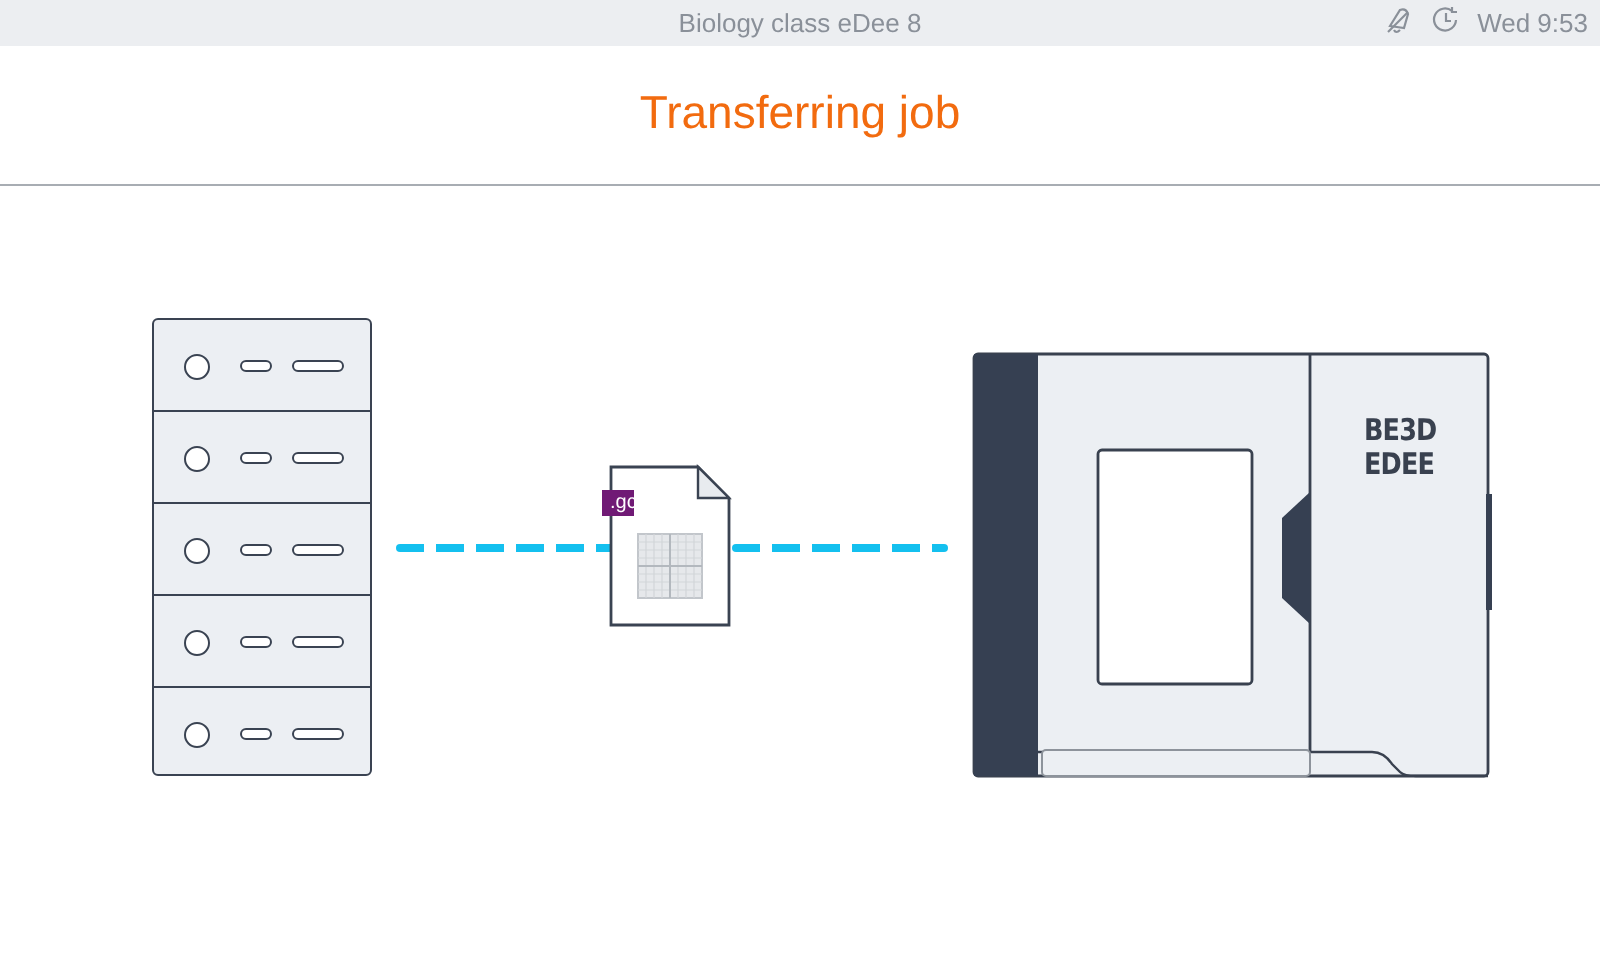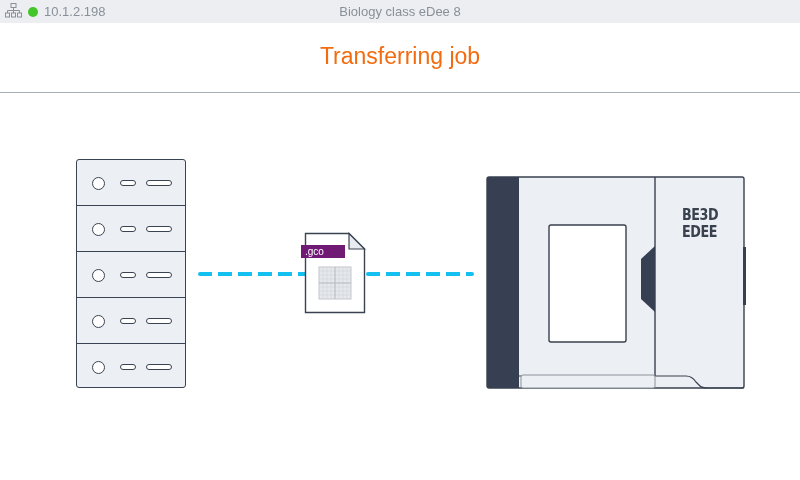--- a/index.html
+++ b/index.html
@@ -12,44 +12,50 @@
     .header { position:absolute; left:0; top:23px; width:800px; height:69px; border-bottom:1px solid #a8adb3; }
     .title { position:absolute; left:0; right:0; top:20px; text-align:center; color:#f26b0f; font-size:23px; }
     .server { position:absolute; left:76px; top:159px; width:110px; height:229px; border:1.5px solid #3a4352; border-radius:3px; background:#eceff3; box-sizing:border-box; }
     .srow { position:absolute; left:0; width:100%; height:46px; border-top:1.5px solid #3a4352; box-sizing:border-box; }
     .srow:first-child { border-top:none; }
     .circle { position:absolute; left:15px; top:50%; margin-top:-6px; width:11px; height:11px; border-radius:50%; border:1.3px solid #3a4352; background:#fff; }
     .pill1 { position:absolute; left:43px; top:50%; margin-top:-3px; width:14px; height:4px; border:1.3px solid #3a4352; border-radius:3px; background:#fff; }
     .pill2 { position:absolute; left:69px; top:50%; margin-top:-3px; width:24px; height:4px; border:1.3px solid #3a4352; border-radius:3px; background:#fff; }
     .dash { position:absolute; top:272px; height:4px; background-image:linear-gradient(to right, #14c0ef 0 14px, transparent 14px 20px); background-size:20px 4px; background-repeat:repeat-x; border-radius:2px; }
     .file { position:absolute; left:302px; top:232px; width:64px; height:82px; }
-    .gco { position:absolute; left:301px; top:245px; width:44px; height:13px; background:#701a75; color:#fff; font-size:10px; line-height:13px; padding-left:4px; box-sizing:border-box; }
+    .gco { position:absolute; left:301px; top:245px; width:16px; height:13px; background:#701a75; color:#fff; font-size:10px; line-height:13px; padding-left:4px; box-sizing:border-box; }
     .printer { position:absolute; left:486px; top:176px; width:260px; height:214px; }
     .brand { position:absolute; left:682px; top:207px; color:#39414f; font-family:"DejaVu Sans", sans-serif; font-weight:bold; font-size:15px; line-height:17px; letter-spacing:-0.5px; transform:scaleX(0.85); transform-origin:left top; }
   </style>
 </head>
 <body>
 
 <div class="statusbar">
-  <div class="sb-left">
+  <div class="sb-center">Biology class eDee 8</div>
+  <div class="sb-right">
     <span>
-      <svg width="17" height="15" viewBox="0 0 17 15">
-          <g fill="none" stroke="#8a9099" stroke-width="1">
-            <rect x="6" y="0.5" width="5" height="4"></rect>
-            <path d="M8.5 4.5v3M2.5 7.5h12M2.5 7.5v2.5M8.5 7.5v2.5M14.5 7.5v2.5"></path>
-            <rect x="0.5" y="10" width="4" height="4"></rect>
-            <rect x="6.5" y="10" width="4" height="4"></rect>
-            <rect x="12.5" y="10" width="4" height="4"></rect>
+      <svg width="16" height="16" viewBox="0 0 16 16">
+          <g fill="none" stroke="#8a9099" stroke-width="1.1">
+            <path d="M4 11 L9 3 Q12 2 13 5 L11 12 Z"></path>
+            <path d="M3 14 L13 4"></path>
+            <path d="M6 13 Q7 15 9 13"></path>
           </g>
         </svg>
     </span>
-    <span class="dot"></span>
-    <span>10.1.2.198</span>
+    <span>
+      <svg width="16" height="16" viewBox="0 0 16 16">
+          <g fill="none" stroke="#8a9099" stroke-width="1.1">
+            <path d="M13 8 A5.5 5.5 0 1 1 11 3.5"></path>
+            <path d="M8 4.5v4h2.5"></path>
+            <path d="M11 1.5v2.5h2.5"></path>
+          </g>
+        </svg>
+    </span>
+    <span>Wed 9:53</span>
   </div>
-  <div class="sb-center">Biology class eDee 8</div>
 </div>
 
 <div class="header">
   <div class="title">Transferring job</div>
 </div>
 
 <div class="server">
   <div class="srow" style="top:0">
       <span class="circle"></span>
       <span class="pill1"></span>

